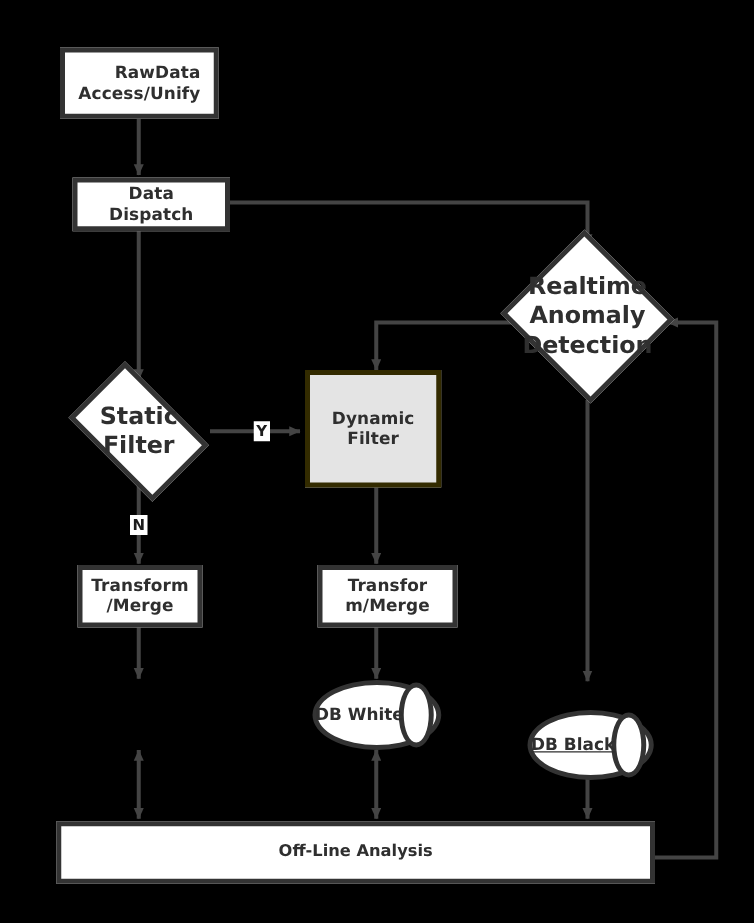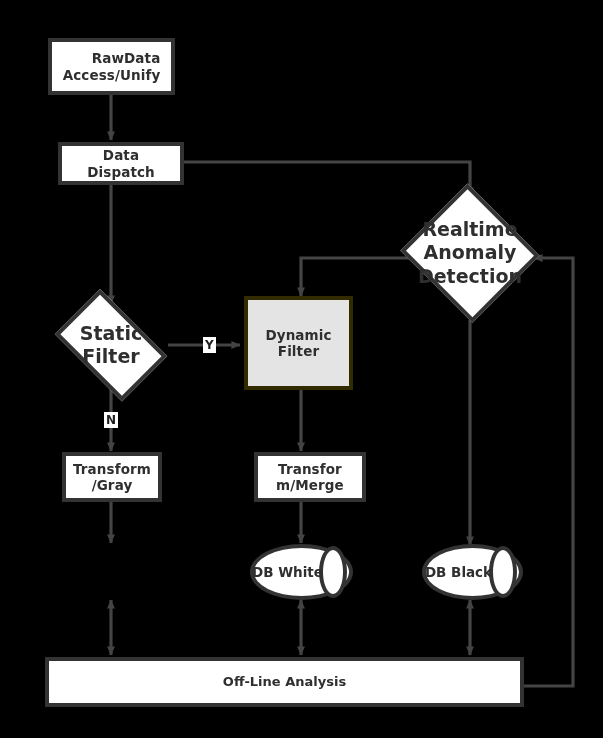--- a/index.html
+++ b/index.html
@@ -188,36 +188,36 @@
 Filter</span>
   </div>
 
   <div class="node proc highlight" style="left:244px; top:296px; width:109px; height:94px;">
     <span class="lbl">Dynamic
 Filter</span>
   </div>
 
   <div class="node proc" style="left:62px; top:452px; width:100px; height:50px;">
     <span class="lbl">Transform
-/Gray</span>
+/Merge</span>
   </div>
 
   <div class="node proc" style="left:254px; top:452px; width:112px; height:50px;text-align:center;">
     <span class="lbl">Transfor
 m/Merge</span>
   </div>
 
 
   <div class="node cyl" style="left:250px; top:544px; width:103px; height:56px;">
     <span class="body"></span>
     <span class="lid"></span>
     <span class="lbl">DB White</span>
   </div>
 
-  <div class="node cyl" style="left:422px; top:544px; width:101px; height:56px;">
+  <div class="node cyl" style="left:422px; top:568px; width:101px; height:56px;text-decoration:underline;">
     <span class="body"></span>
     <span class="lid"></span>
     <span class="lbl">DB Black</span>
   </div>
 
   <div class="node bar" style="left:45px; top:657px; width:479px; height:50px;">
     <span class="lbl">Off-Line Analysis</span>
   </div>
 
   <div class="edge-label" style="left:203px; top:337px;">Y</div>

